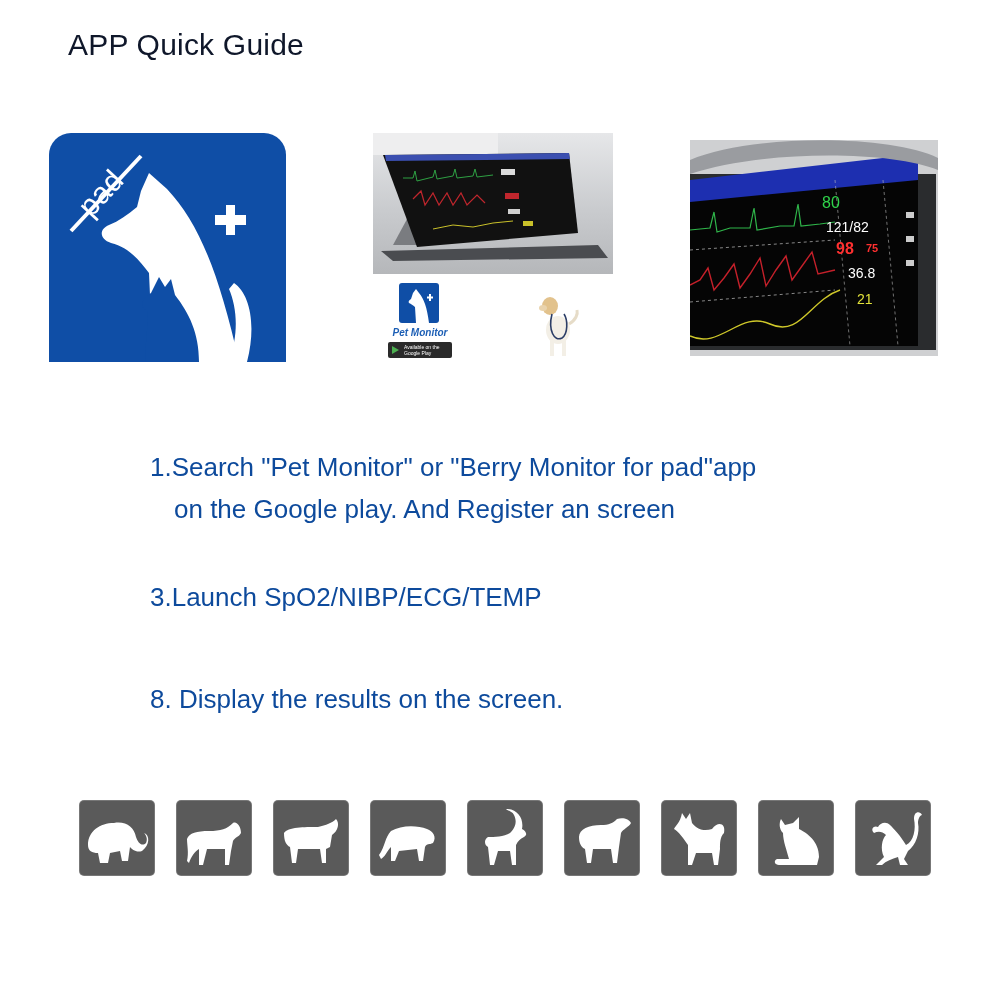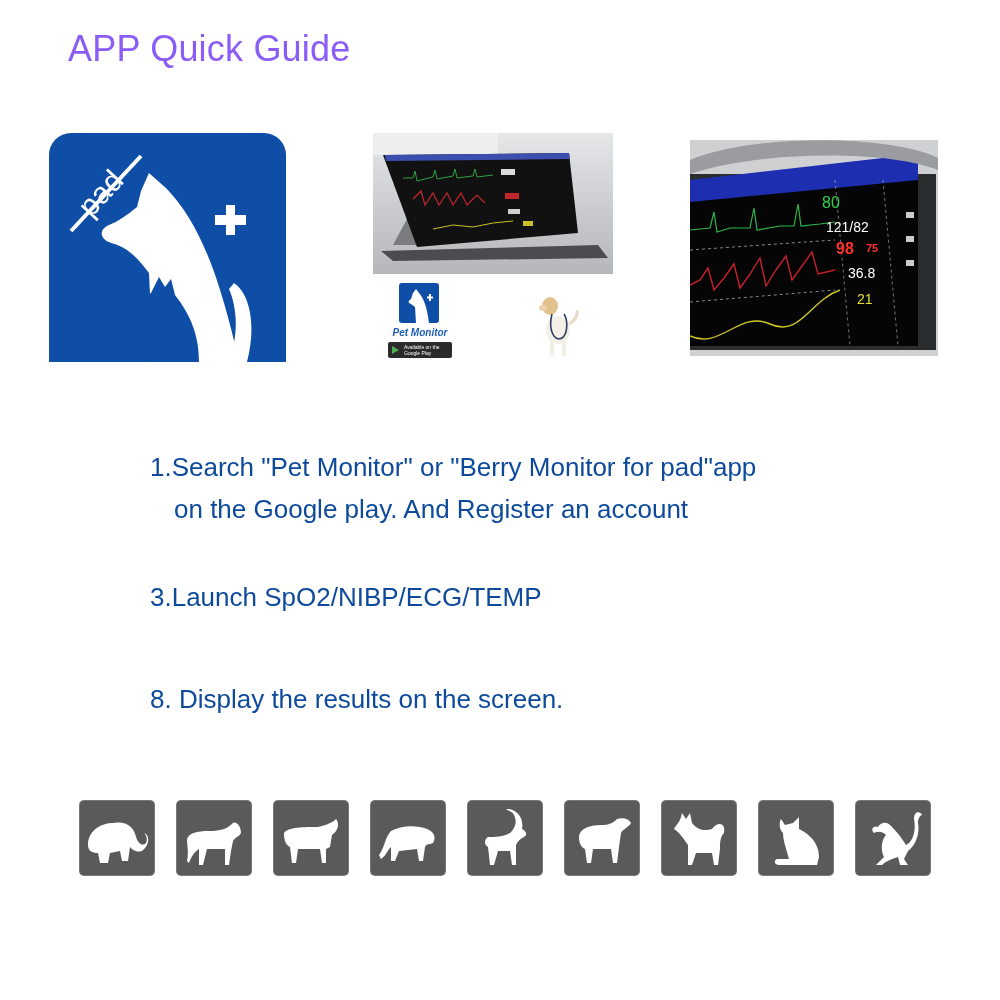--- a/index.html
+++ b/index.html
@@ -1,17 +1,17 @@
 <!DOCTYPE html>
 <html><head>
 <meta charset="utf-8">
 <style>
   html, body { margin:0; padding:0; background:#ffffff; }
   body { width:1000px; height:1000px; position:relative; overflow:hidden; font-family:"Liberation Sans", sans-serif; }
-  .title { position:absolute; left:68px; top:28px; font-size:36px; color:#8b5cf6; letter-spacing:0.2px; }
+  .title { position:absolute; left:68px; top:28px; font-size:30px; color:#0f172a; letter-spacing:0.2px; }
 
   
   .app-icon { position:absolute; left:49px; top:133px; width:237px; height:229px; background:#0f4ea6; border-top-left-radius:22px; border-top-right-radius:22px; overflow:hidden; }
   .app-icon svg { position:absolute; left:0; top:0; }
 
   
   .tablet-photo { position:absolute; left:373px; top:133px; width:240px; height:141px; background:linear-gradient(180deg,#e6e7e9 0%,#c9cbce 55%,#b5b7ba 100%); overflow:hidden; }
   .mini-app { position:absolute; left:399px; top:283px; width:40px; height:40px; background:#0f4ea6; border-radius:3px; }
   .mini-app-label { position:absolute; left:388px; top:327px; width:64px; text-align:center; font-size:10px; font-style:italic; font-weight:bold; color:#1d5fb5; }
   .gplay-badge { position:absolute; left:388px; top:342px; width:64px; height:16px; background:#2a2a2a; border-radius:2px; color:#fff; font-size:5px; line-height:6px; }
@@ -113,21 +113,21 @@
     <text x="158" y="138" font-family="Liberation Sans, sans-serif" font-size="14" fill="#fff">36.8</text>
     <text x="167" y="164" font-family="Liberation Sans, sans-serif" font-size="14" fill="#e2e23a">21</text>
     <rect x="216" y="72" width="8" height="6" fill="#ccc"></rect>
     <rect x="216" y="96" width="8" height="6" fill="#ccc"></rect>
     <rect x="216" y="120" width="8" height="6" fill="#ccc"></rect>
   </svg>
 </div>
 
 <div class="steps step1">
   <span>1.Search "Pet Monitor" or "Berry Monitor for pad"app</span>
-  <span class="cont">on the Google play. And Register an account</span>
+  <span class="cont">on the Google play. And Register an screen</span>
 </div>
 <div class="steps step2">3.Launch SpO2/NIBP/ECG/TEMP</div>
 <div class="steps step3">8. Display the results on the screen.</div>
 
 <div class="animal-row">
   <div class="animal-tile" style="left:0">
     <svg width="74" height="74" viewBox="0 0 74 74">
         <path d="M8 44 C8 30 20 22 34 22 C46 20 54 26 56 36 C58 42 62 46 66 42 C68 38 66 34 64 32 C70 34 70 44 62 50 C56 52 52 48 50 46 L48 60 L42 60 L40 50 L30 52 L28 62 L20 62 L18 52 C12 52 8 50 8 44 Z" fill="#fff"></path>
       </svg>
   </div>

